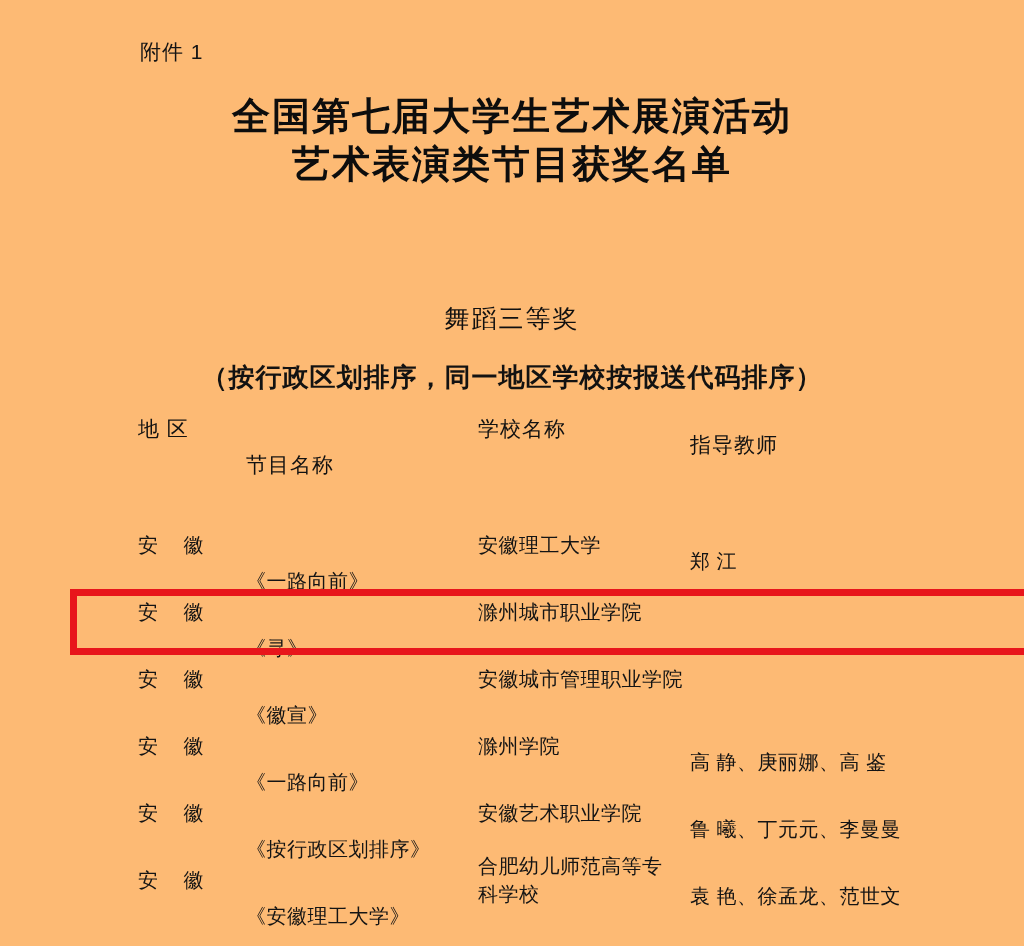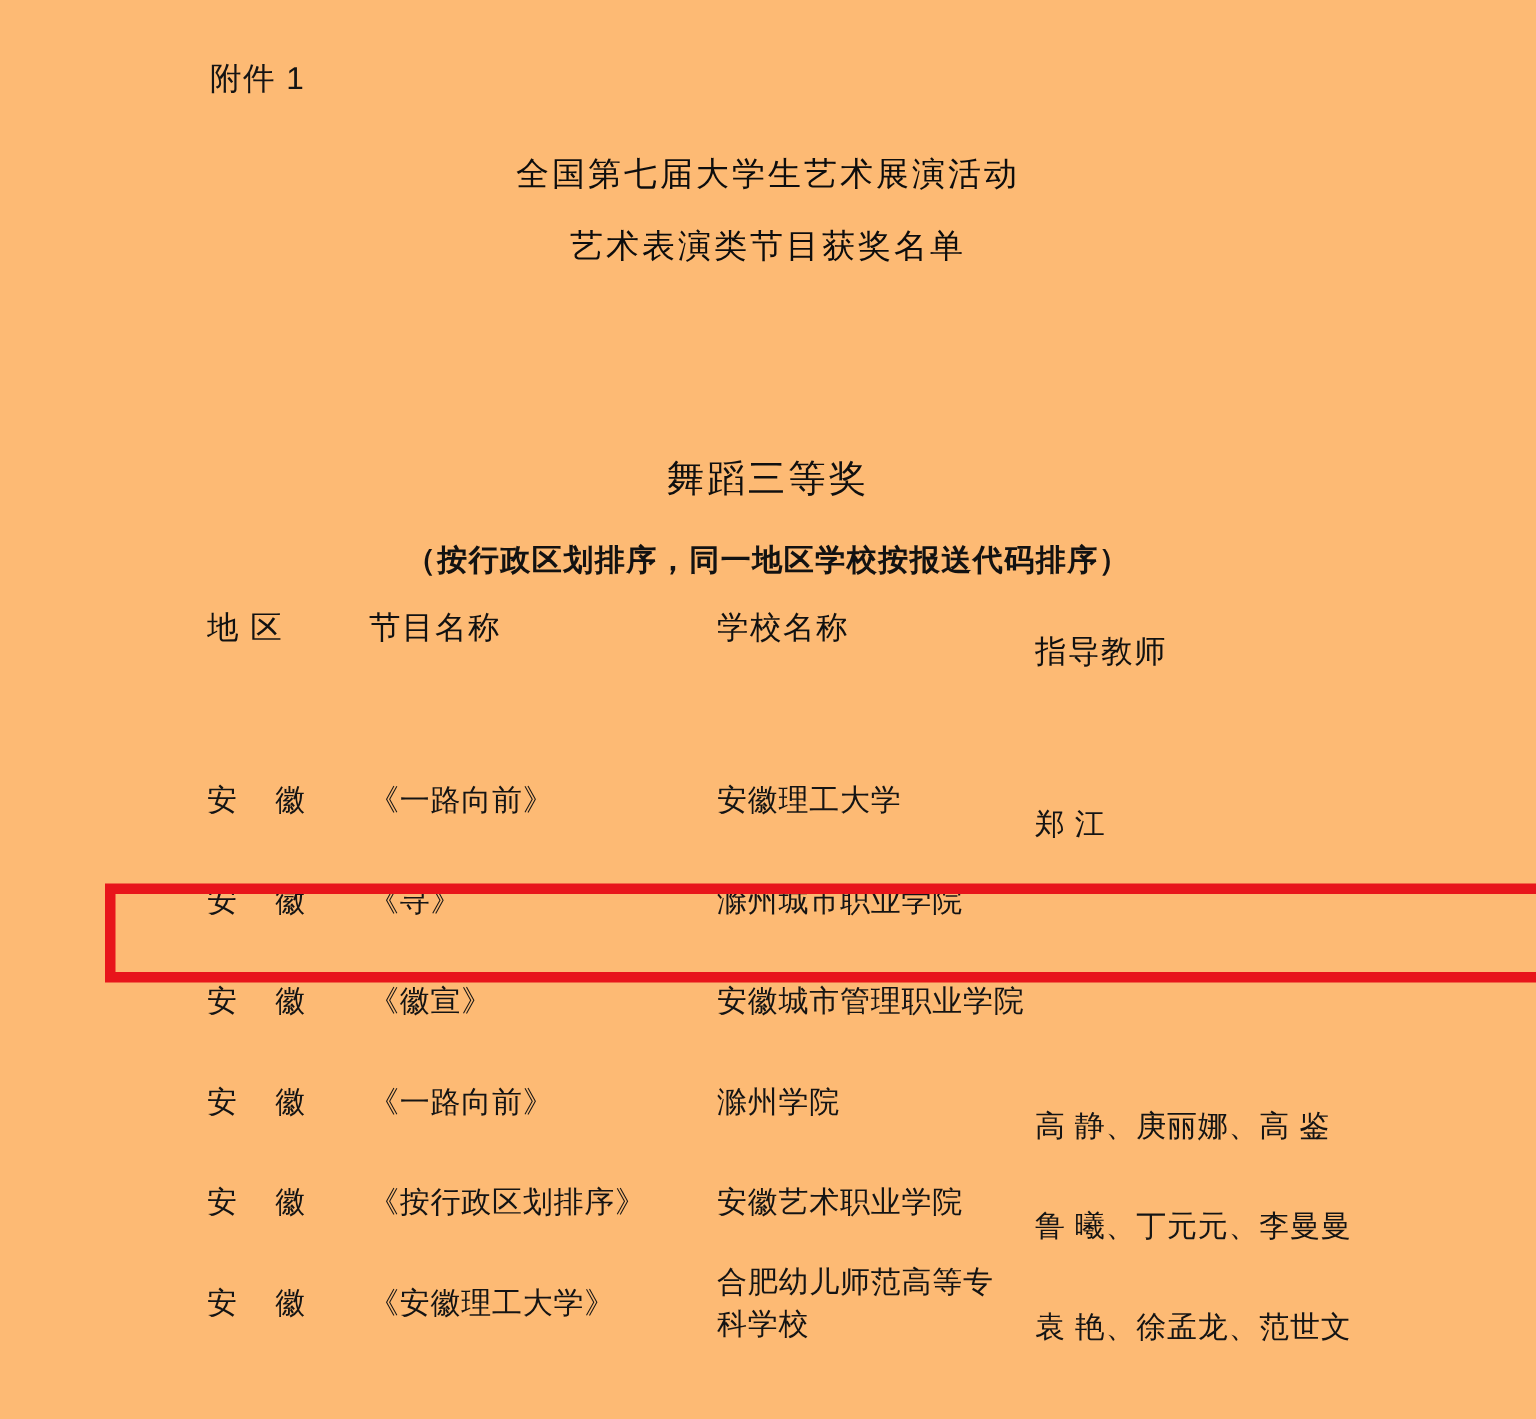--- a/index.html
+++ b/index.html
@@ -31,22 +31,22 @@
     font-weight: 500;
     color: #141414;
   }
   .doc-title {
     position: absolute;
     left: 0;
     right: 0;
     top: 92px;
     text-align: center;
     font-family: "Liberation Serif", "DejaVu Serif", serif;
-    font-weight: normal;
-    font-size: 22px;
+    font-weight: bold;
+    font-size: 38px;
     line-height: 48px;
     letter-spacing: 2px;
     color: #0d0d0d;
   }
   .doc-title .line2 {
     display: block;
   }
   .section-title {
     position: absolute;
     left: 0;
@@ -60,42 +60,42 @@
     color: #101010;
   }
   .section-note {
     position: absolute;
     left: 0;
     right: 0;
     top: 360px;
     text-align: center;
     font-family: "Liberation Sans", "DejaVu Sans", sans-serif;
     font-weight: bold;
-    font-size: 20px;
+    font-size: 26px;
     letter-spacing: 1px;
     color: #121212;
   }
   .table-wrap {
     position: absolute;
     left: 138px;
-    top: 404px;
+    top: 415px;
     width: 790px;
     text-decoration: underline;
   }
   .hdr-row {
     position: relative;
     height: 46px;
     font-family: "Liberation Sans", "DejaVu Sans", sans-serif;
     font-size: 21px;
     color: #111;
     font-weight: 500;
     letter-spacing: 1px;
   }
   .col-region  { position: absolute; left: 0px;   width: 110px; }
-  .col-program { position: absolute; left: 108px; width: 230px; }
+  .col-program { position: absolute; left: 108px; width: 230px; margin-top: 36px; }
   .col-school  { position: absolute; left: 340px; width: 206px; }
   .col-teacher { position: absolute; left: 552px; width: 240px; margin-top: 16px; }
 
   .data-row {
     position: relative;
     height: 67px;
     font-family: "Liberation Sans", "DejaVu Sans", sans-serif;
     font-size: 20px;
     color: #141414;
     letter-spacing: 0.5px;

